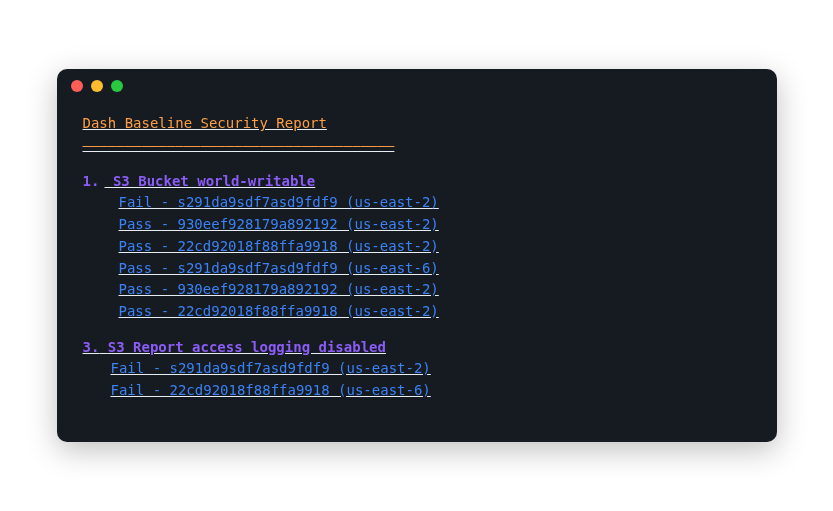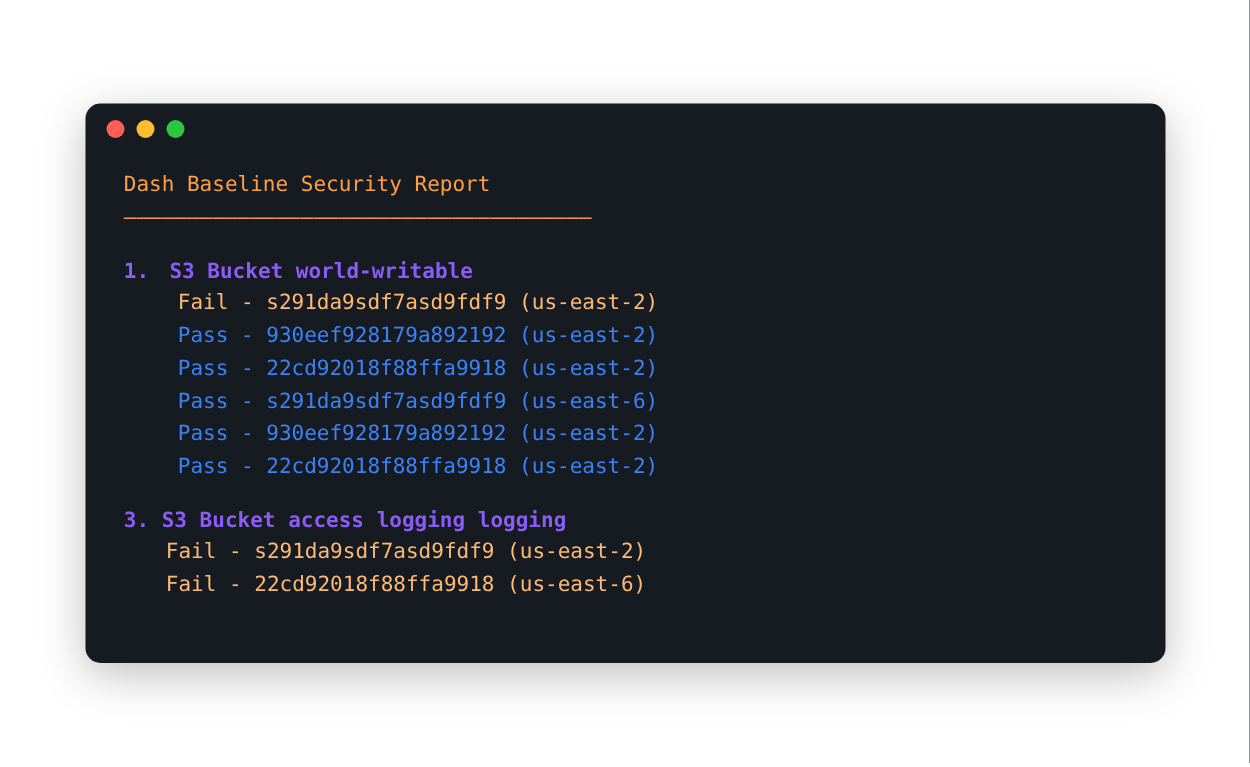--- a/index.html
+++ b/index.html
@@ -37,20 +37,21 @@
       border-radius: 50%;
     }
     .dot.red { background: #ff5f57; }
     .dot.yellow { background: #febc2e; }
     .dot.green { background: #28c840; }
     .content {
       padding: 10px 26px 10px 26px;
       font-size: 14px;
       line-height: 1.55;
       color: #e6edf3;
+      text-decoration: underline;
     }
     .title {
       color: #ff9f43;
     }
     .divider {
       color: #ff9f43;
       letter-spacing: 0;
     }
     .section-header {
       color: #8b5cf6;
@@ -60,21 +61,21 @@
     .section-header.first {
       margin-top: 14px;
     }
     .result-line {
       padding-left: 36px;
     }
     .result-line.tight {
       padding-left: 28px;
     }
     .pass { color: #3b82f6; }
-    .fail { color: #fdba74; }
+    .fail { color: #3b82f6; }
     .num {
       display: inline-block;
       width: 22px;
     }
   </style>
 </head>
 <body>
 
 <div class="terminal-window">
   <div class="titlebar">
@@ -93,18 +94,18 @@
     <div class="result-line fail">Fail - s291da9sdf7asd9fdf9 (us-east-2)</div>
     <div class="result-line pass">Pass - 930eef928179a892192 (us-east-2)</div>
     <div class="result-line pass">Pass - 22cd92018f88ffa9918 (us-east-2)</div>
 
     <div class="result-line pass">Pass - s291da9sdf7asd9fdf9 (us-east-6)</div>
     <div class="result-line pass">Pass - 930eef928179a892192 (us-east-2)</div>
     <div class="result-line pass">Pass - 22cd92018f88ffa9918 (us-east-2)</div>
 
     <div class="section-header">
       <span>3.</span>
-      <span>S3 Bucket access logging logging</span>
+      <span>S3 Report access logging disabled</span>
     </div>
     <div class="result-line tight fail">Fail - s291da9sdf7asd9fdf9 (us-east-2)</div>
     <div class="result-line tight fail">Fail - 22cd92018f88ffa9918 (us-east-6)</div>
   </div>
 </div>
 
 </body></html>

